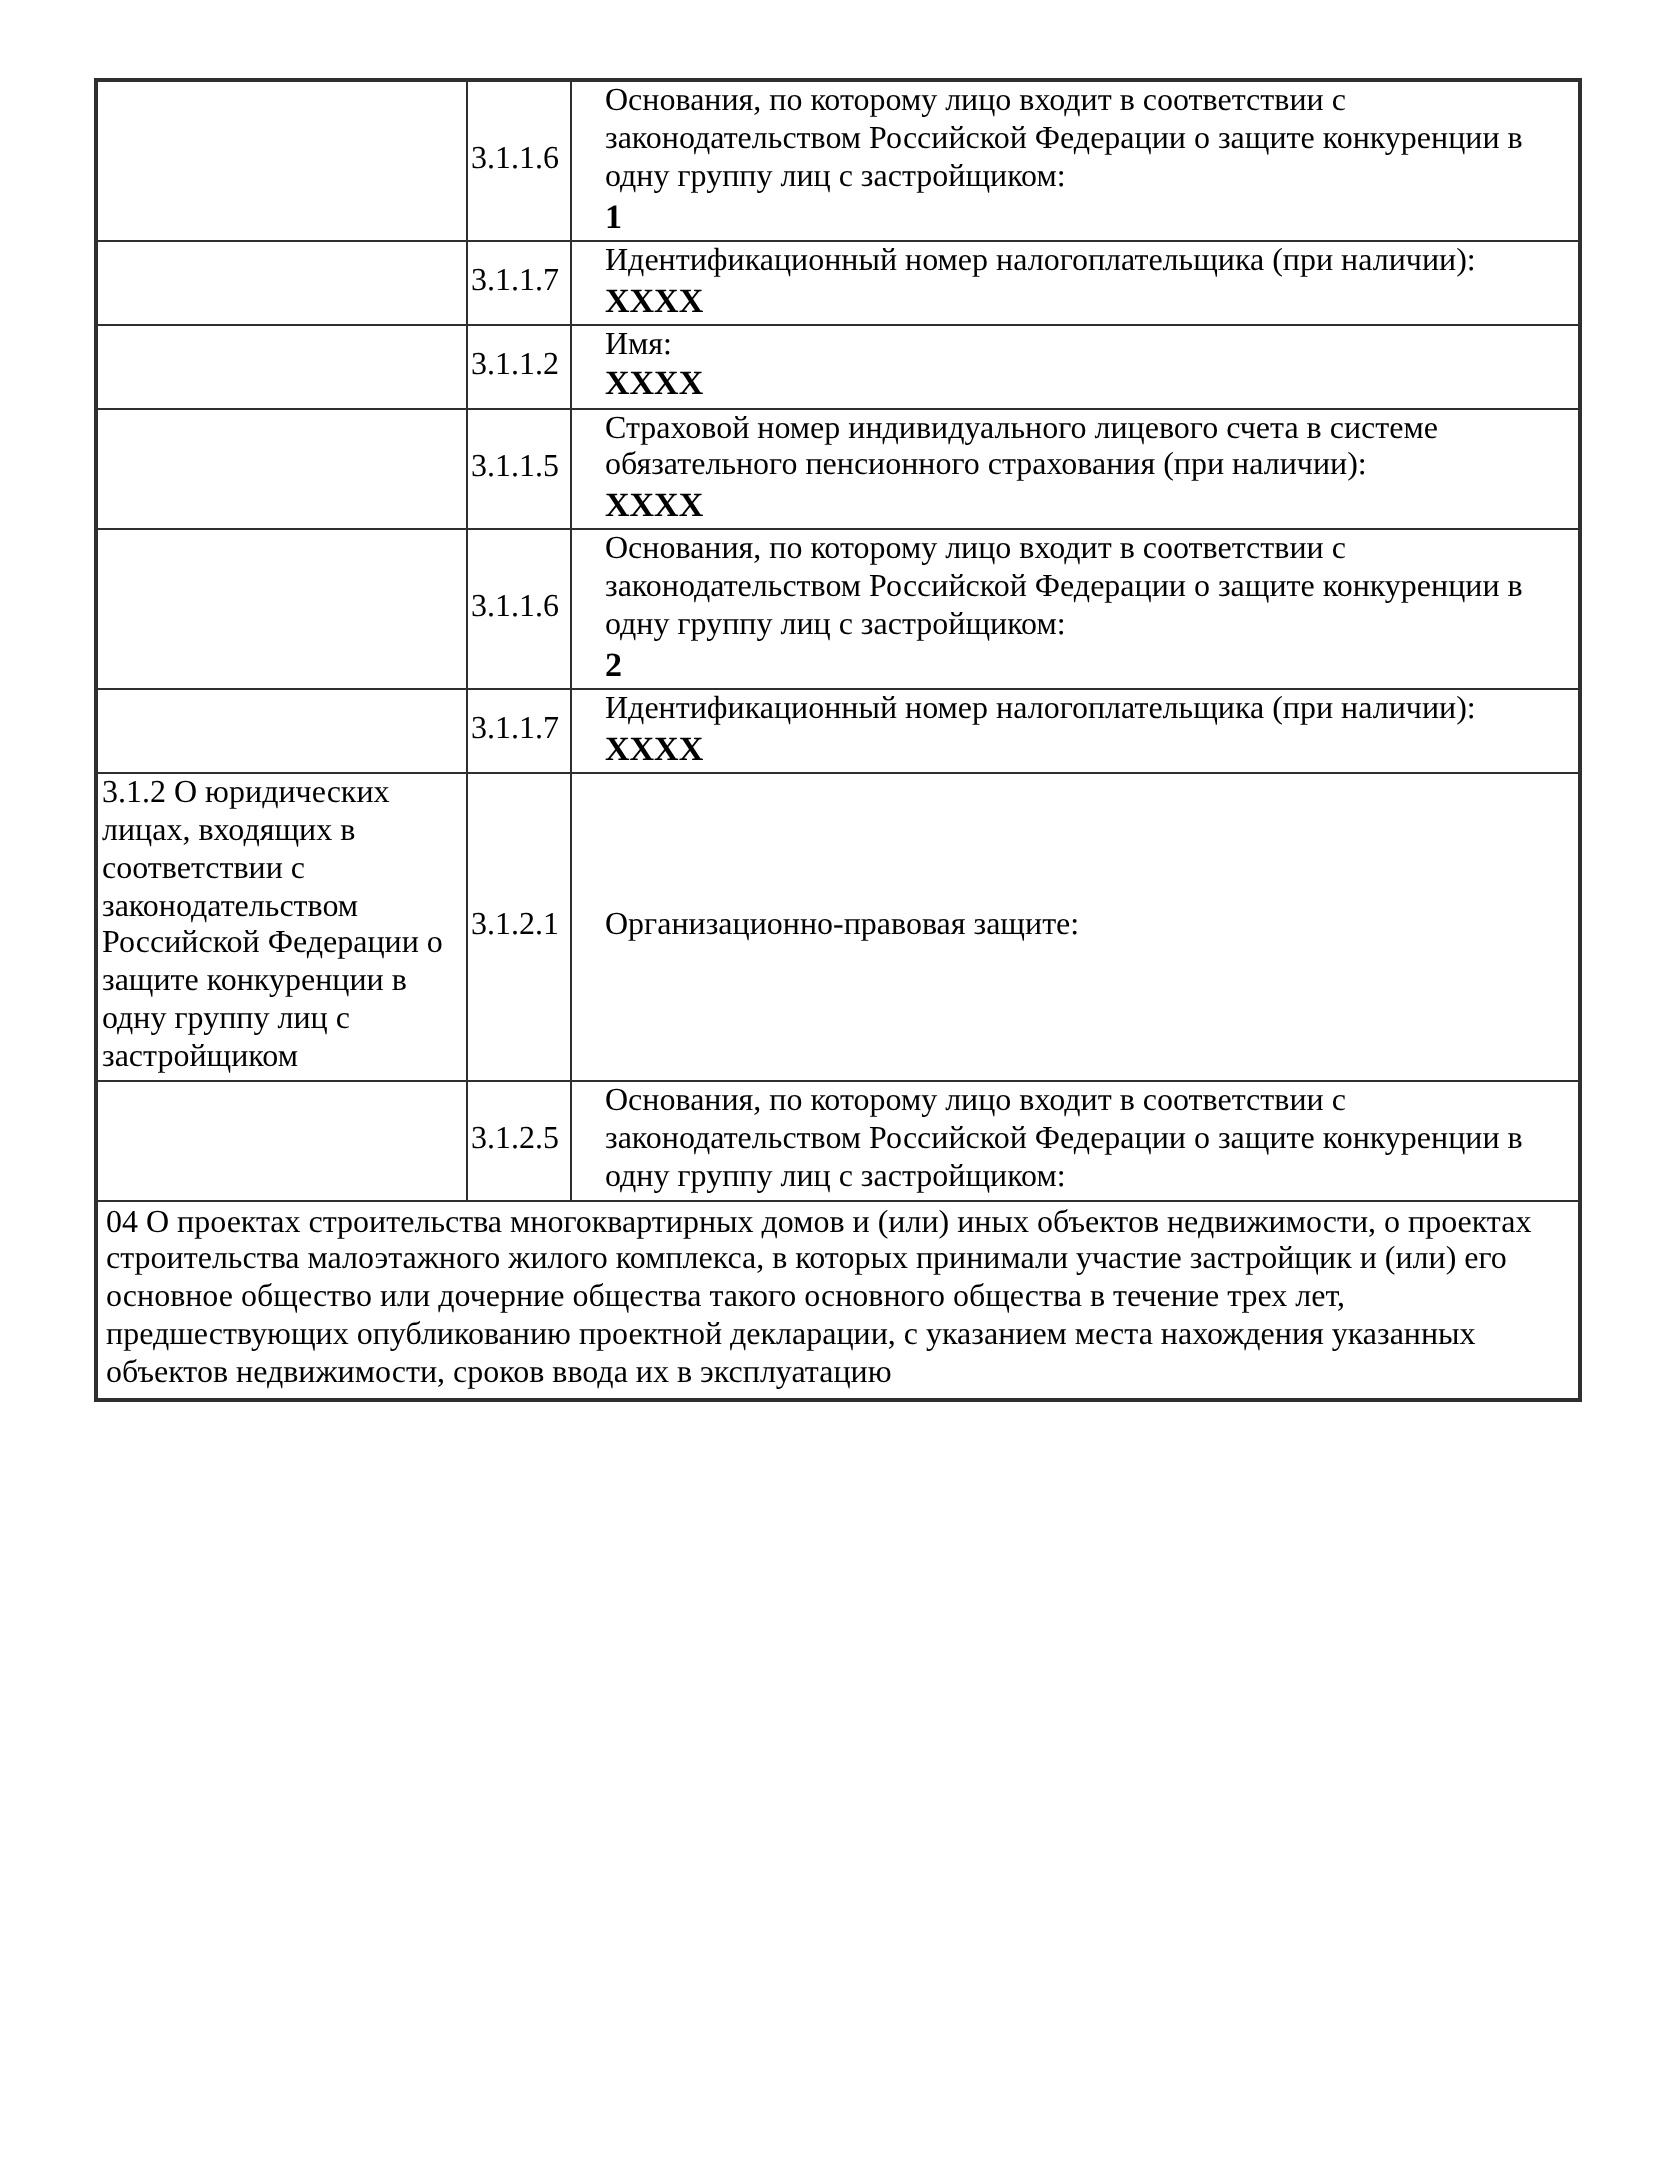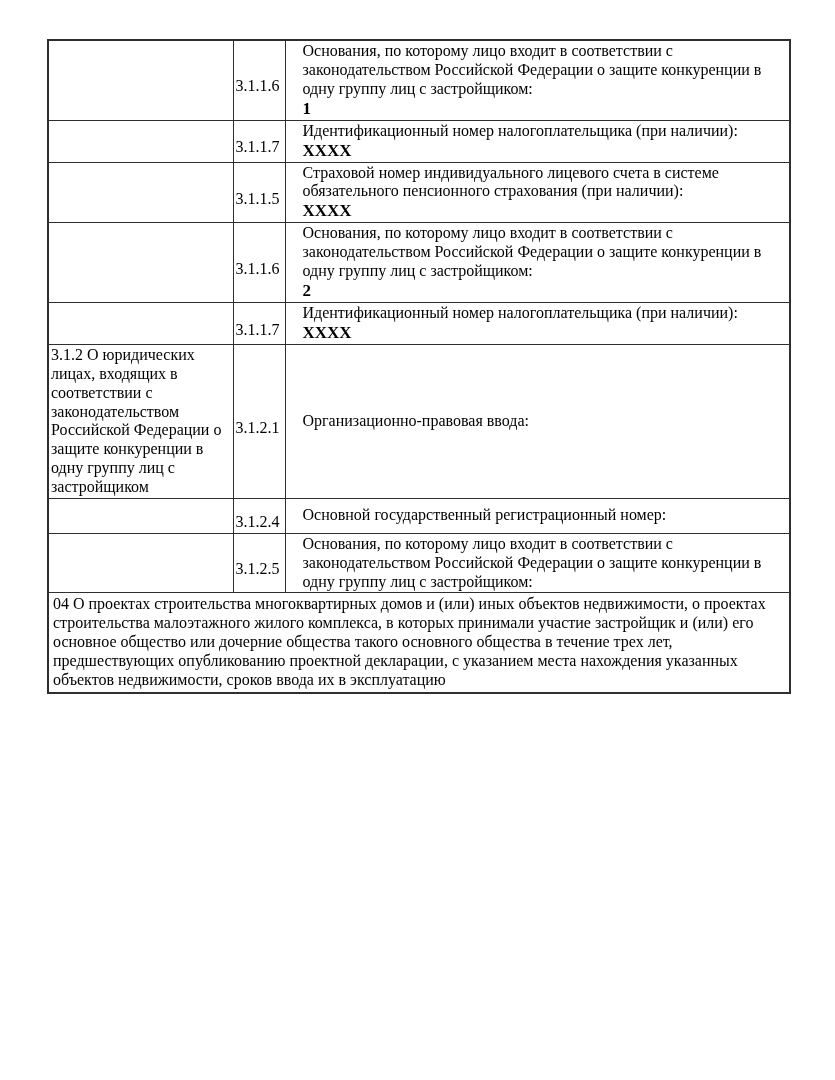--- a/index.html
+++ b/index.html
@@ -34,21 +34,21 @@
     border:1px solid var(--border-color);
     vertical-align:middle;
     overflow:hidden;
   }
   td.c-section{
     width:185px;
     padding:1px 3px 1px 2px;
   }
   td.c-code{
     width:52px;
-    padding:14px 1px 1px 2px;
+    padding:1px 1px 1px 2px;
   }
   td.c-field{
     width:505px;
     padding:1px 17px;
   }
   .field-label{display:block;}
   .field-value{
     display:block;
     font-weight:bold;
     font-size:17px;
@@ -82,20 +82,28 @@
         <tr>
           <td class="c-section"></td>
           <td class="c-code">3.1.1.7</td>
           <td class="c-field">
             <span class="field-label">Идентификационный номер налогоплательщика (при наличии):</span>
             <span class="field-value">XXXX</span>
           </td>
         </tr>
         <tr>
           <td class="c-section"></td>
+          <td class="c-code">3.1.1.2</td>
+          <td class="c-field">
+            <span class="field-label">Имя:</span>
+            <span class="field-value">XXXX</span>
+          </td>
+        </tr>
+        <tr>
+          <td class="c-section"></td>
           <td class="c-code">3.1.1.5</td>
           <td class="c-field">
             <span class="field-label">Страховой номер индивидуального лицевого счета в системе обязательного пенсионного страхования (при наличии):</span>
             <span class="field-value">XXXX</span>
           </td>
         </tr>
         <tr>
           <td class="c-section"></td>
           <td class="c-code">3.1.1.6</td>
           <td class="c-field">
@@ -108,28 +116,21 @@
           <td class="c-code">3.1.1.7</td>
           <td class="c-field">
             <span class="field-label">Идентификационный номер налогоплательщика (при наличии):</span>
             <span class="field-value">XXXX</span>
           </td>
         </tr>
         <tr>
           <td class="c-section">3.1.2 О юридических лицах, входящих в соответствии с законодательством Российской Федерации о защите конкуренции в одну группу лиц с застройщиком</td>
           <td class="c-code">3.1.2.1</td>
           <td class="c-field">
-            <span class="field-label">Организационно-правовая ввода:</span>
-          </td>
-        </tr>
-        <tr>
-          <td class="c-section"></td>
-          <td class="c-code">3.1.2.4</td>
-          <td class="c-field">
-            <span class="field-label">Основной государственный регистрационный номер:</span>
+            <span class="field-label">Организационно-правовая защите:</span>
           </td>
         </tr>
         <tr>
           <td class="c-section"></td>
           <td class="c-code">3.1.2.5</td>
           <td class="c-field">
             <span class="field-label">Основания, по которому лицо входит в соответствии с законодательством Российской Федерации о защите конкуренции в одну группу лиц с застройщиком:</span>
           </td>
         </tr>
         <tr>

